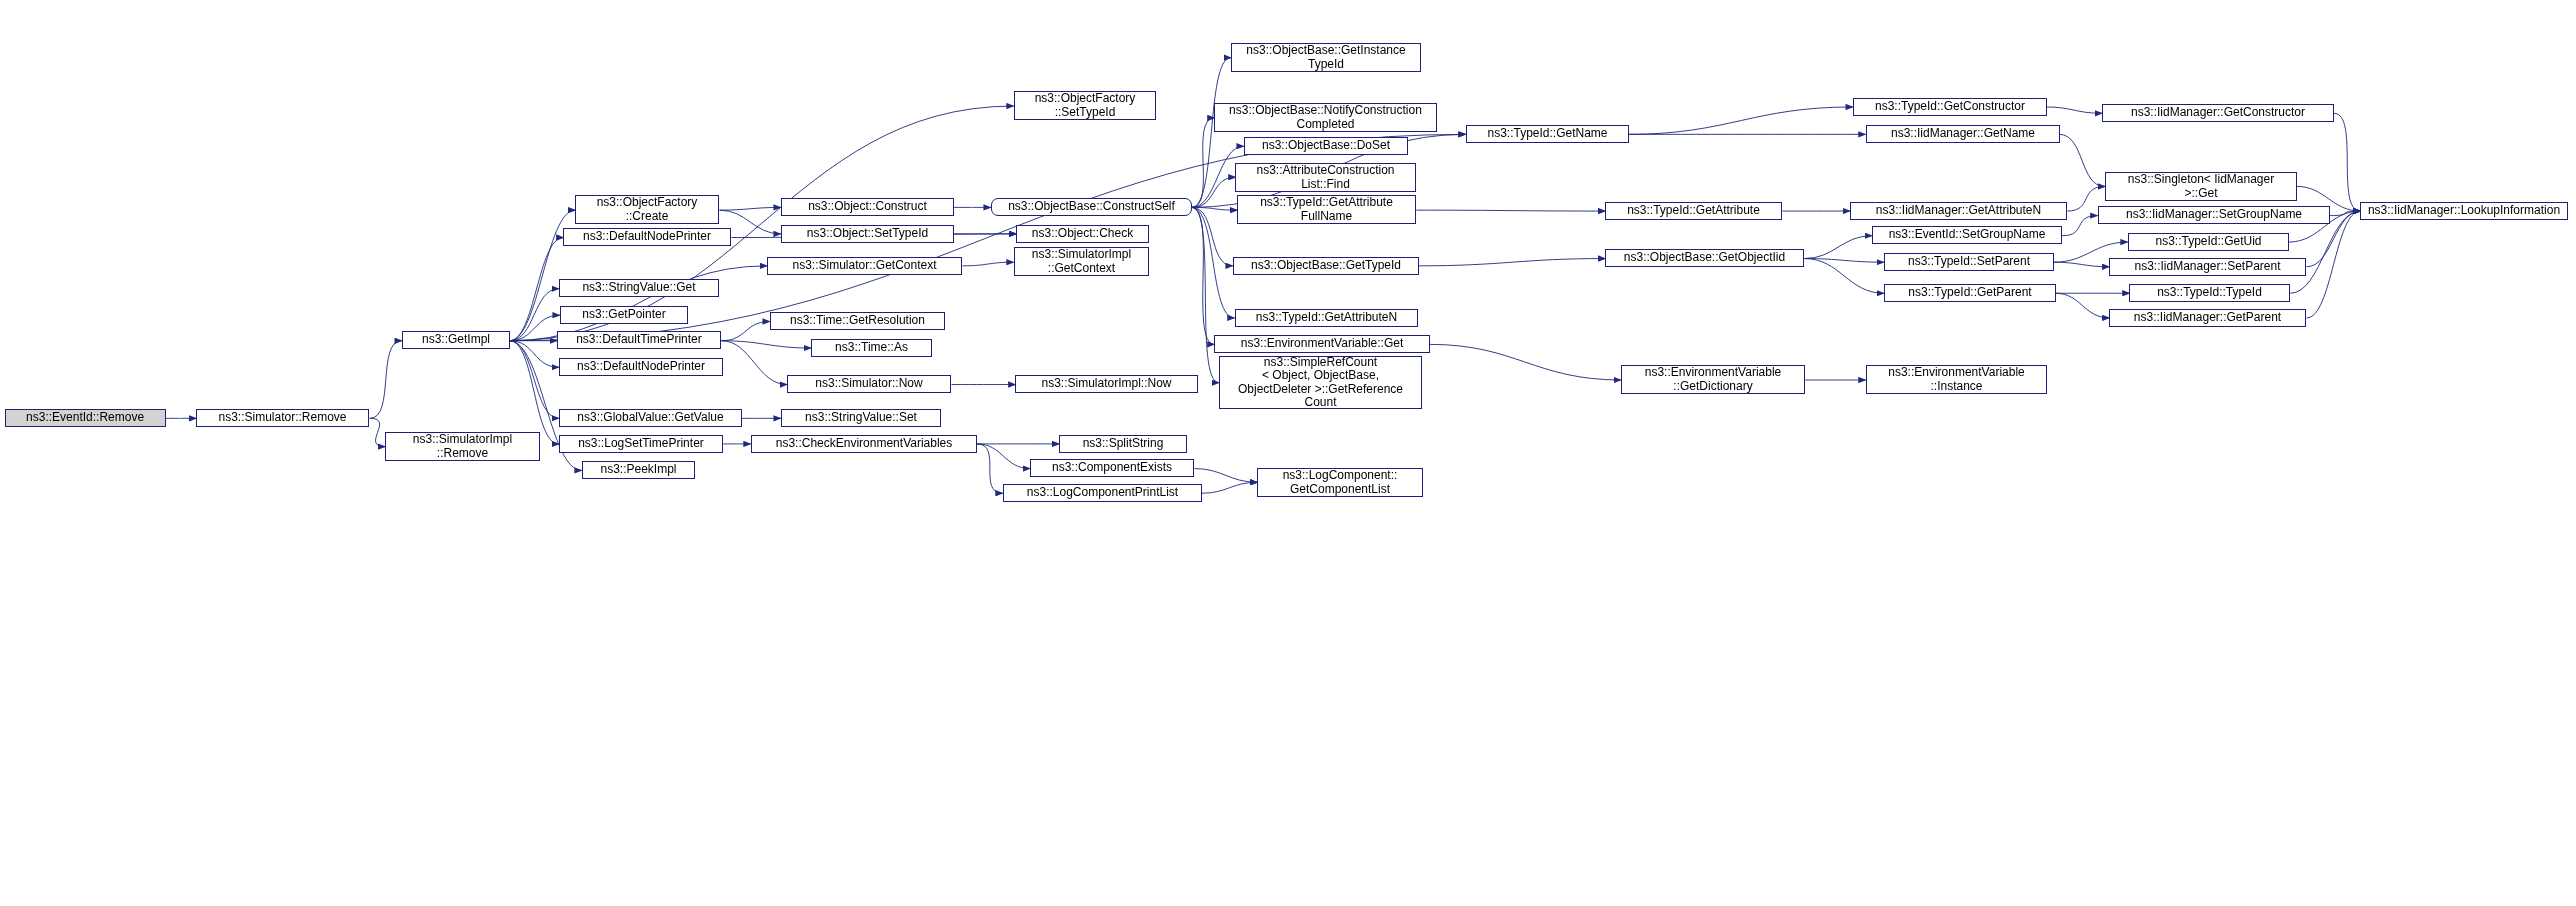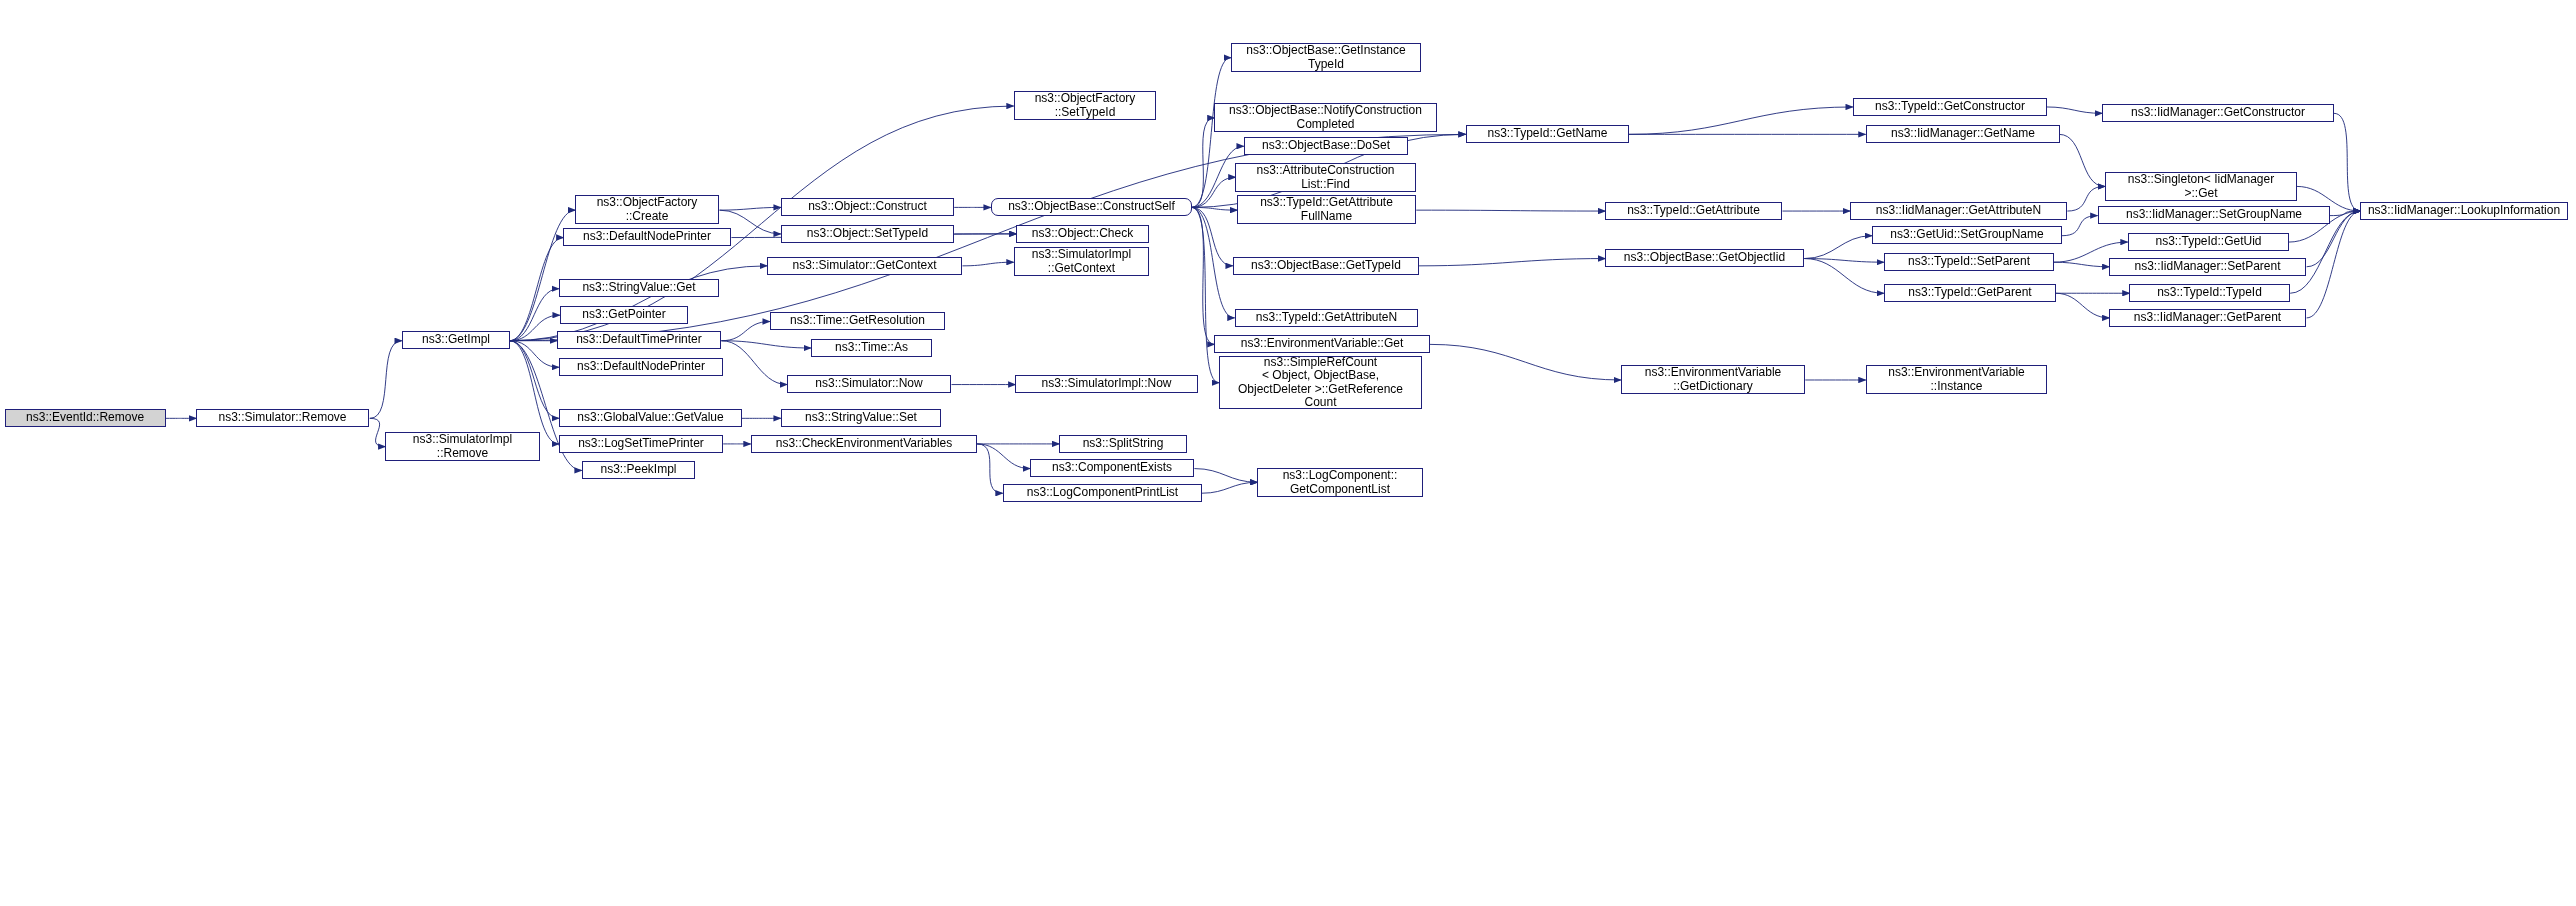--- a/index.html
+++ b/index.html
@@ -176,21 +176,21 @@
 ObjectDeleter &gt;::GetReference
 Count</div>
       <div class="node" style="left: 1466px; top: 125px; width: 163px; height: 18px;">ns3::TypeId::GetName</div>
       <div class="node" style="left: 1605px; top: 202px; width: 177px; height: 18px;">ns3::TypeId::GetAttribute</div>
       <div class="node" style="left: 1605px; top: 249px; width: 199px; height: 18px;">ns3::ObjectBase::GetObjectIid</div>
       <div class="node" style="left: 1621px; top: 365px; width: 184px; height: 29px;">ns3::EnvironmentVariable
 ::GetDictionary</div>
       <div class="node" style="left: 1853px; top: 98px; width: 194px; height: 18px;">ns3::TypeId::GetConstructor</div>
       <div class="node" style="left: 1866px; top: 125px; width: 194px; height: 18px;">ns3::IidManager::GetName</div>
       <div class="node" style="left: 1850px; top: 202px; width: 217px; height: 18px;">ns3::IidManager::GetAttributeN</div>
-      <div class="node" style="left: 1872px; top: 226px; width: 190px; height: 18px;">ns3::GetUid::SetGroupName</div>
+      <div class="node" style="left: 1872px; top: 226px; width: 190px; height: 18px;">ns3::EventId::SetGroupName</div>
       <div class="node" style="left: 1884px; top: 253px; width: 170px; height: 18px;">ns3::TypeId::SetParent</div>
       <div class="node" style="left: 1884px; top: 284px; width: 172px; height: 18px;">ns3::TypeId::GetParent</div>
       <div class="node" style="left: 1866px; top: 365px; width: 181px; height: 29px;">ns3::EnvironmentVariable
 ::Instance</div>
       <div class="node" style="left: 2102px; top: 104px; width: 232px; height: 18px;">ns3::IidManager::GetConstructor</div>
       <div class="node" style="left: 2105px; top: 172px; width: 192px; height: 29px;">ns3::Singleton&lt; IidManager
 &gt;::Get</div>
       <div class="node" style="left: 2098px; top: 206px; width: 232px; height: 18px;">ns3::IidManager::SetGroupName</div>
       <div class="node" style="left: 2128px; top: 233px; width: 161px; height: 18px;">ns3::TypeId::GetUid</div>
       <div class="node" style="left: 2109px; top: 258px; width: 197px; height: 18px;">ns3::IidManager::SetParent</div>

